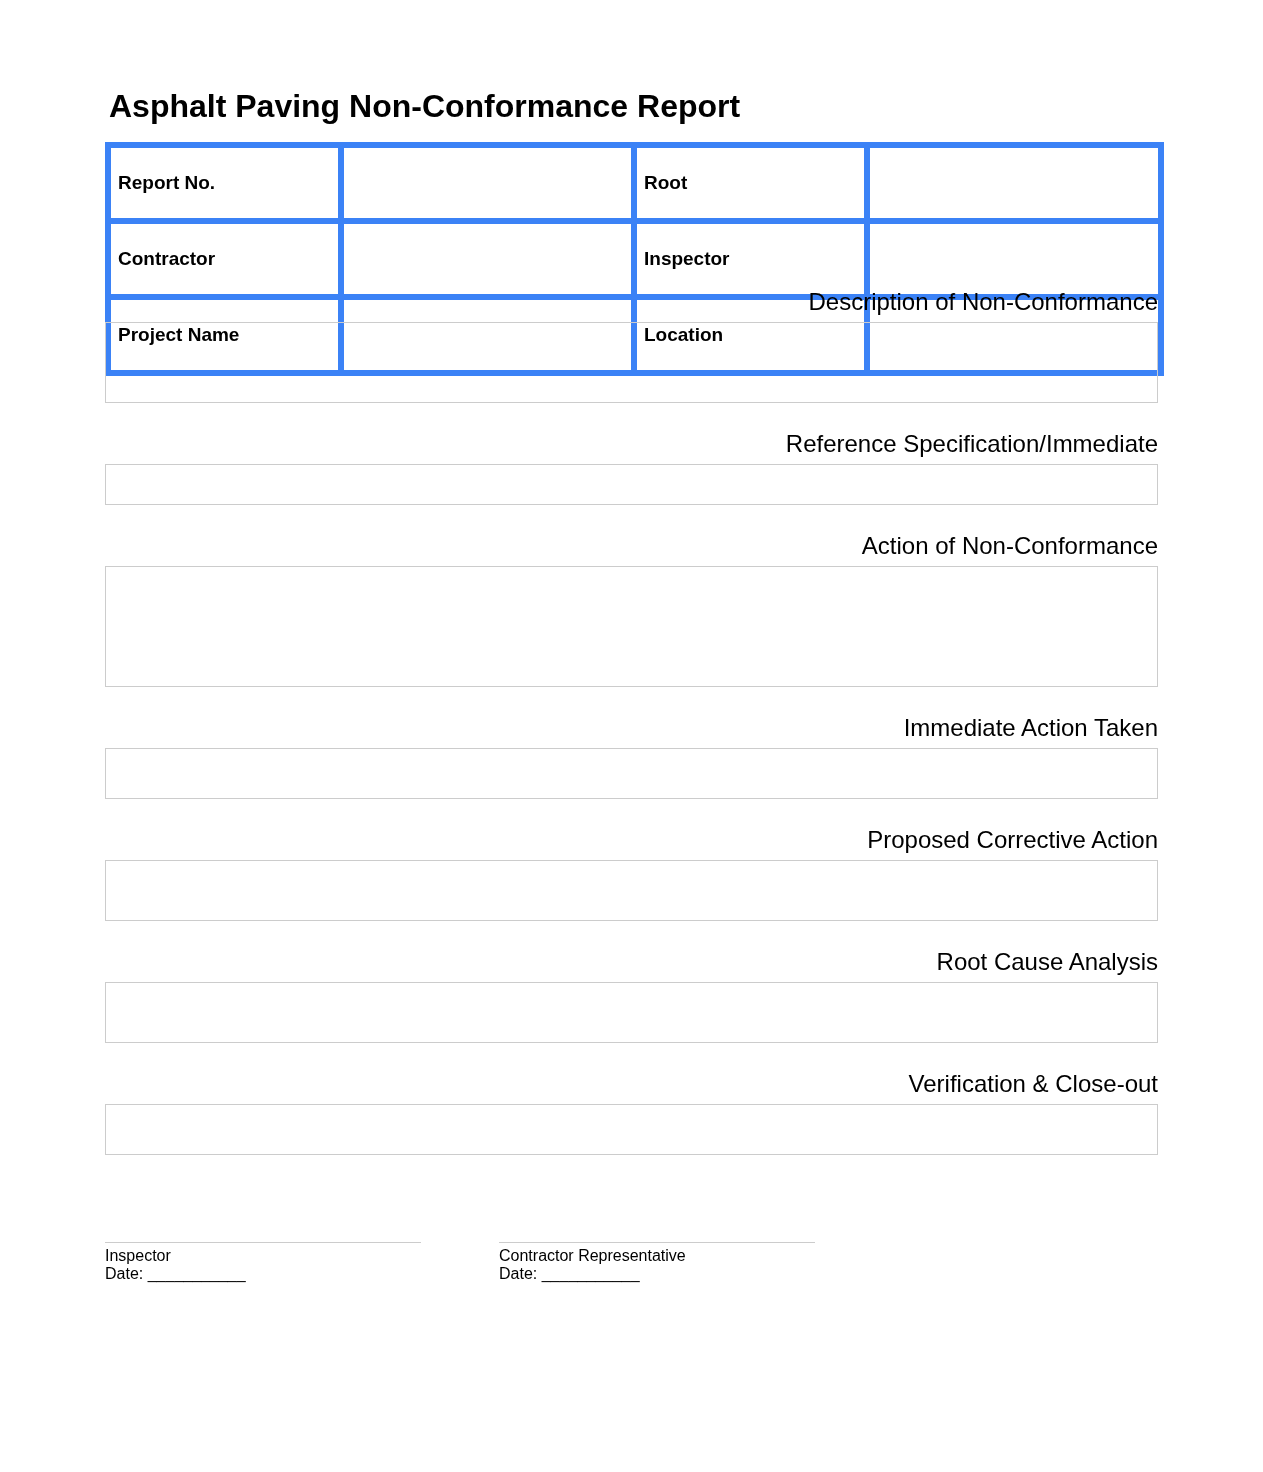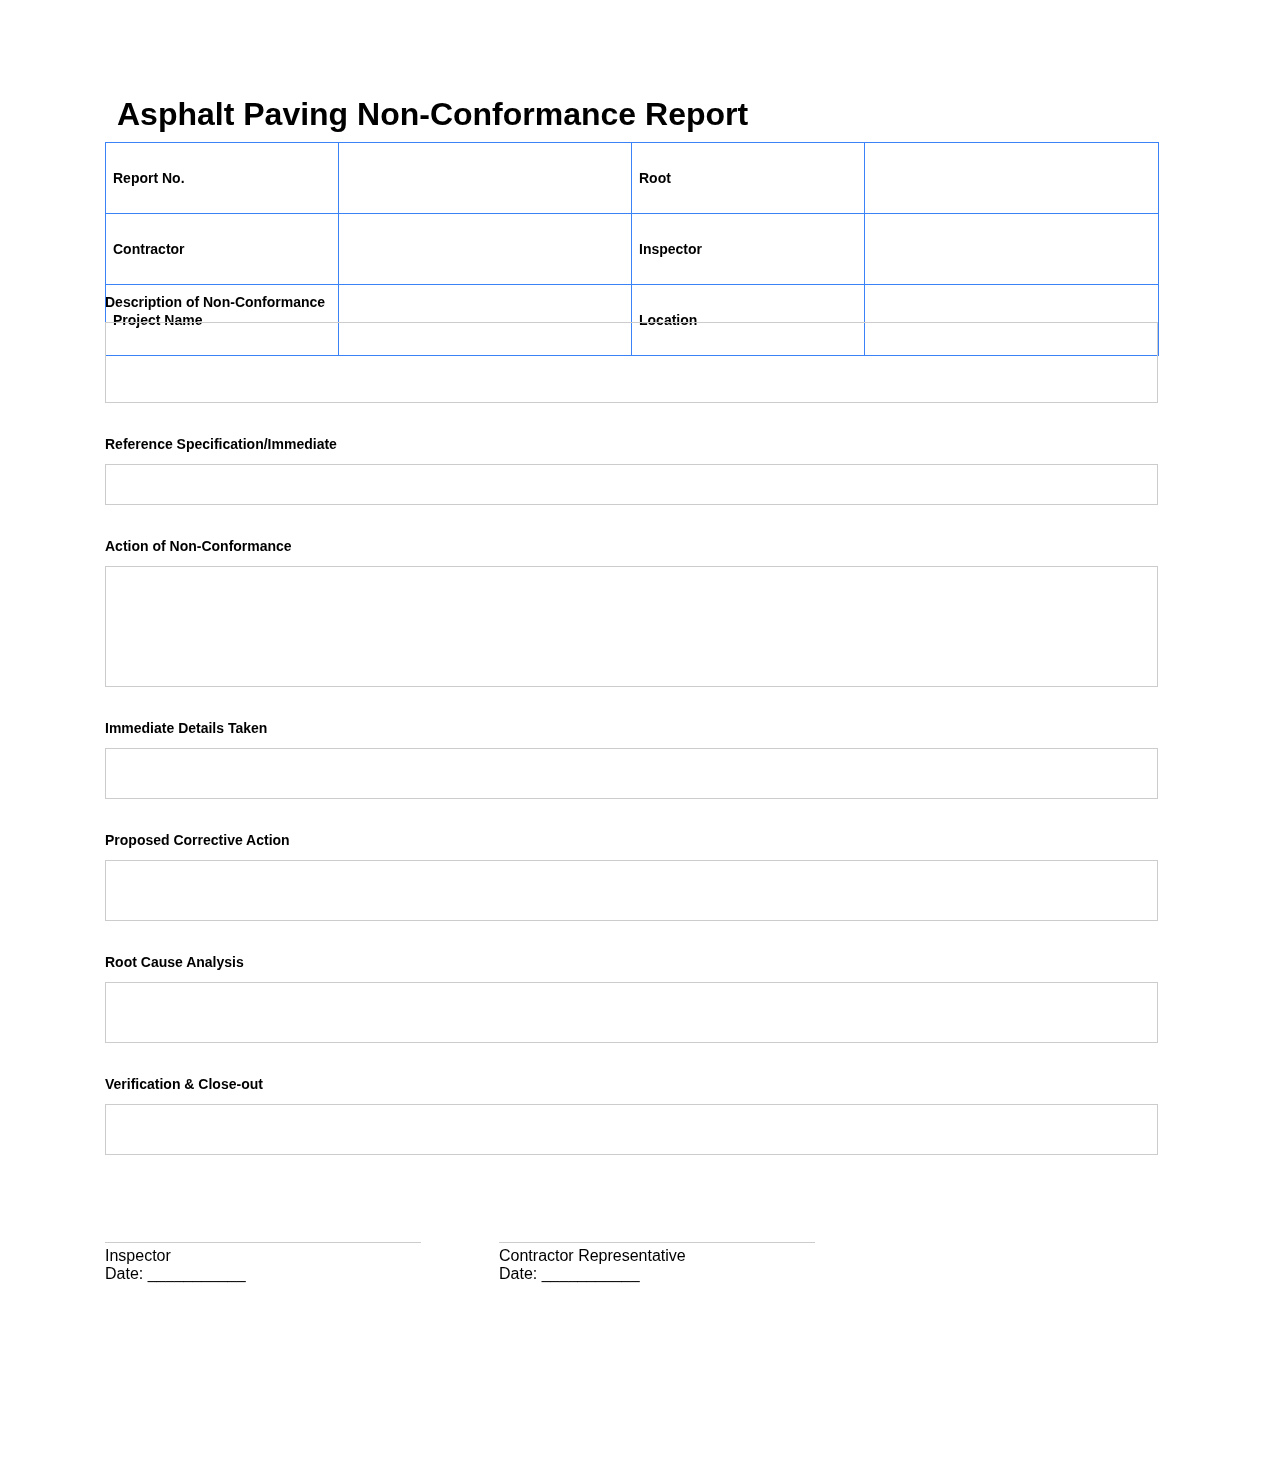--- a/index.html
+++ b/index.html
@@ -1,23 +1,23 @@
 <!DOCTYPE html>
 <html><head>
 <meta charset="utf-8">
 <style>
   html, body { margin: 0; padding: 0; background: #ffffff; }
   body { width: 1263px; height: 1472px; position: relative; font-family: "Liberation Sans", sans-serif; color: #000; }
   .page { position: absolute; left: 105px; top: 0; width: 1053px; }
-  h1 { position: absolute; top: 82px; left: 0; margin: 12px; font-size: 32px; font-weight: bold; line-height: 40px; white-space: nowrap; }
+  h1 { position: absolute; top: 82px; left: 0; margin: 4px; font-size: 32px; font-weight: bold; line-height: 40px; white-space: nowrap; }
   table.meta { position: absolute; top: 142px; left: 0; width: 1053px; border-collapse: collapse; table-layout: fixed; }
-  table.meta td { border: 1px solid #3b82f6; height: 38px; padding: 16px 7px; font-size: 14px; vertical-align: middle; }
+  table.meta td { border: 6px solid #3b82f6; height: 38px; padding: 16px 7px; font-size: 19px; vertical-align: middle; }
   table.meta td.lbl { font-weight: bold; }
   .section { position: absolute; left: 0; width: 1053px; }
-  .section .label { font-size: 14px; font-weight: bold; line-height: 22px; margin: 0; }
+  .section .label { font-size: 24px; font-weight: normal; line-height: 22px; margin: 0; text-align: right; }
   .section .box { margin-top: 9px; border: 1px solid #cccccc; box-sizing: border-box; width: 1053px; }
   .sig { position: absolute; top: 1242px; width: 316px; font-size: 16px; line-height: 18px; }
   .sig .line { border-top: 1px solid #cccccc; height: 4px; }
 </style>
 </head>
 <body>
 
 <div class="page">
   <h1>Asphalt Paving Non-Conformance Report</h1>
 
@@ -59,21 +59,21 @@
     <p class="label">Reference Specification/Immediate</p>
     <div class="box" style="height:41px"></div>
   </div>
 
   <div class="section" style="top:535px">
     <p class="label">Action of Non-Conformance</p>
     <div class="box" style="height:121px"></div>
   </div>
 
   <div class="section" style="top:717px">
-    <p class="label">Immediate Details Taken</p>
+    <p class="label">Immediate Action Taken</p>
     <div class="box" style="height:51px"></div>
   </div>
 
   <div class="section" style="top:829px">
     <p class="label">Proposed Corrective Action</p>
     <div class="box" style="height:61px"></div>
   </div>
 
   <div class="section" style="top:951px">
     <p class="label">Root Cause Analysis</p>

